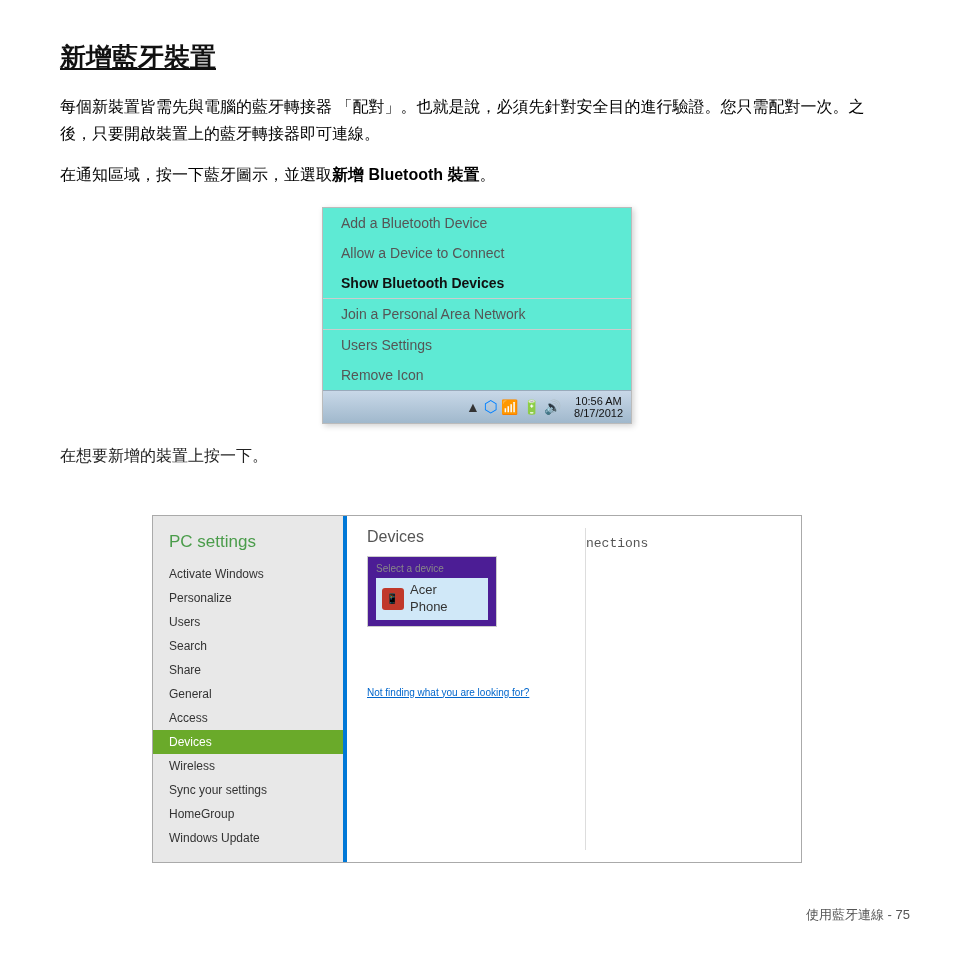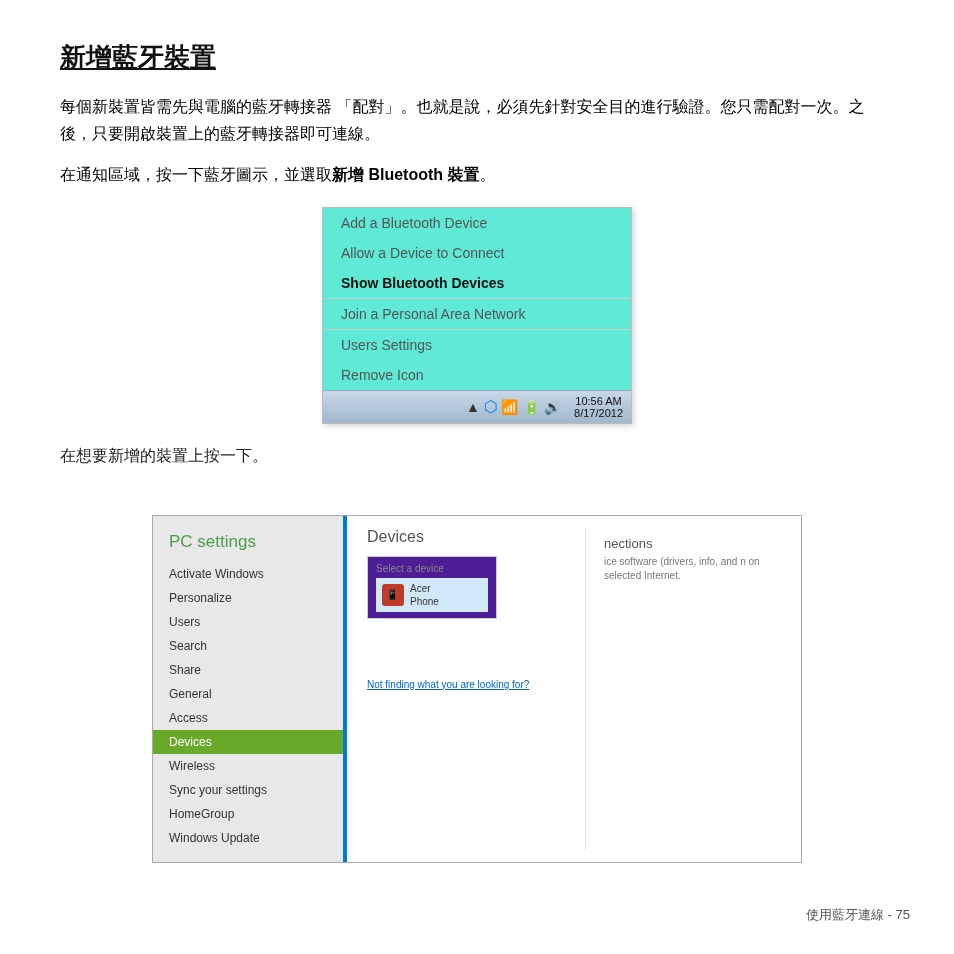--- a/index.html
+++ b/index.html
@@ -186,30 +186,31 @@
       background: #c0392b;
       border-radius: 3px;
       display: flex;
       align-items: center;
       justify-content: center;
       color: white;
       font-size: 10px;
     }
 
     .device-info {
-      font-size: 10px;
+      font-size: 13px;
       color: #333;
       line-height: 1.3;
     }
 
     
     .pc-connections {
       width: 200px;
-      padding: 8px 18px;
+      padding: 8px 0;
       border-left: 1px solid #ddd;
+      font-family: Liberation Mono, monospace;
     }
 
     .pc-connections-title {
       font-size: 13px;
       color: #555;
       margin-bottom: 4px;
     }
 
     .pc-connections-text {
       font-size: 10px;
@@ -320,19 +321,18 @@
               <div>Phone</div>
             </div>
           </div>
         </div>
 
         <div style="font-size:10px; color:#0066cc; text-decoration:underline; margin-top:60px;">Not finding what you are looking for?</div>
       </div>
 
       <div class="pc-connections">
         <div class="pc-connections-title">nections</div>
-        <div class="pc-connections-text">ice software (drivers, info, and n on selected Internet.</div>
       </div>
     </div>
   </div>
 </div>
 
 <div class="page-footer">使用藍牙連線 - 75</div>
 
 </body></html>

